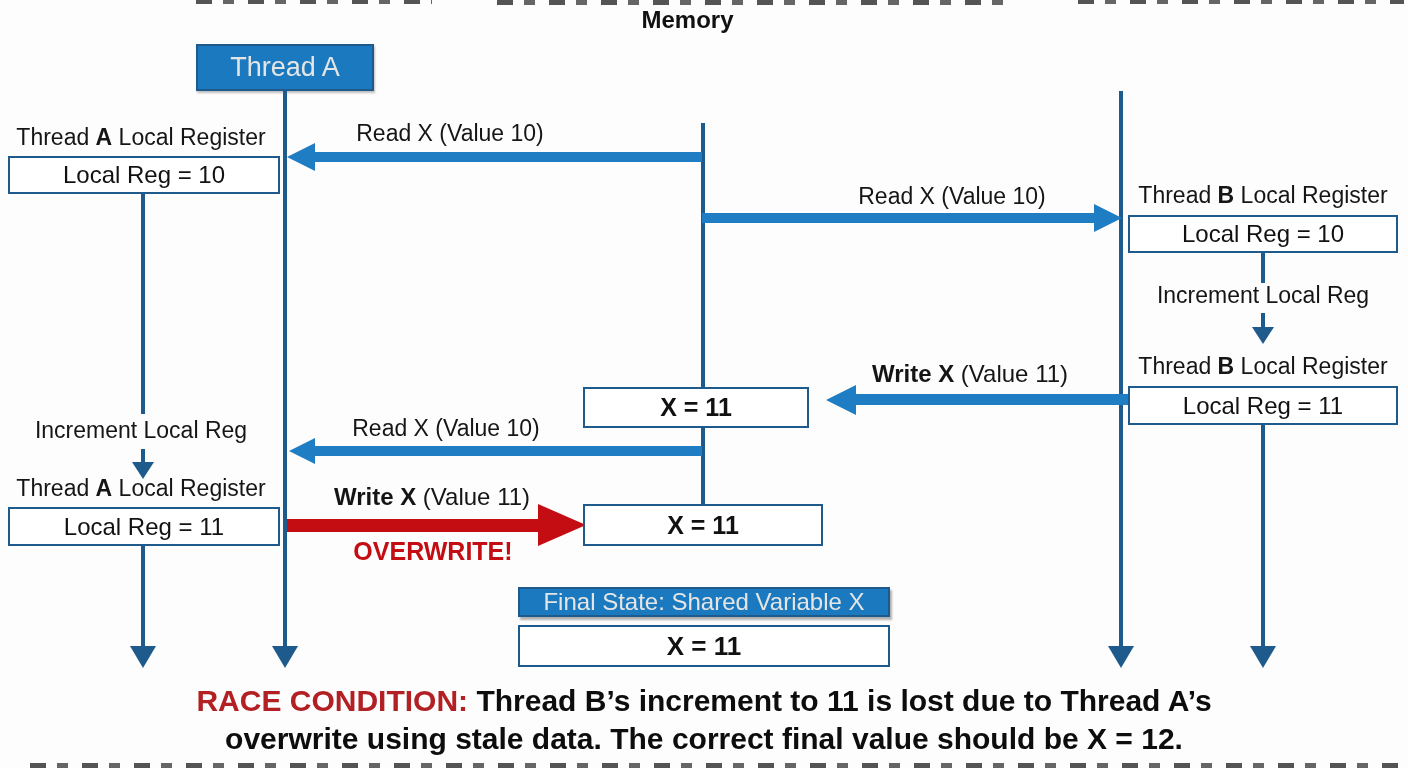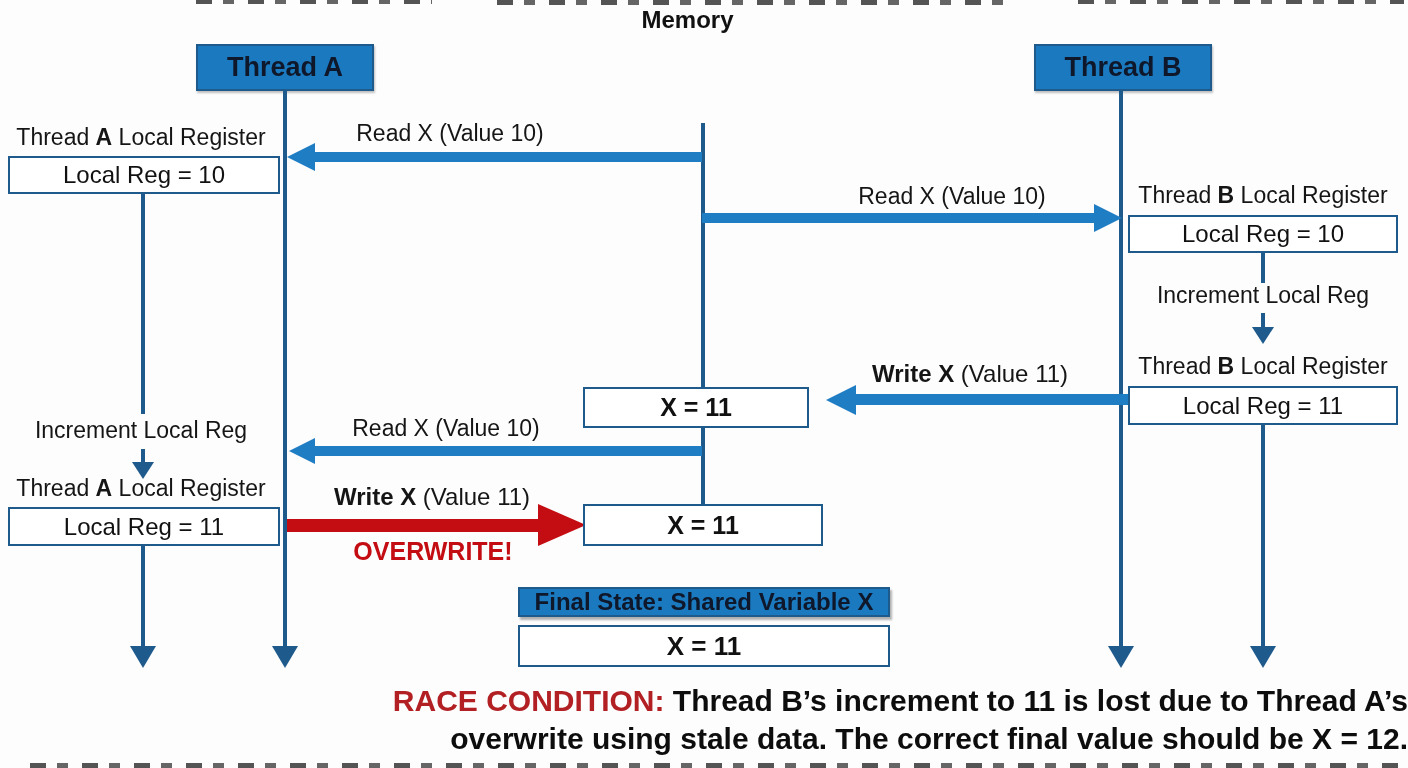--- a/index.html
+++ b/index.html
@@ -8,59 +8,58 @@
     --arrow-blue:#1F7DC4;
     --alert-red:#C40D12;
     --caption-red:#B22024;
   }
   *{box-sizing:border-box;margin:0;padding:0}
   html,body{background:#fff}
   body{font-family:"Liberation Sans","DejaVu Sans",sans-serif;color:#111}
   .stage{position:relative;width:1408px;height:768px;background:#fdfdfd;overflow:hidden}
   .abs{position:absolute}
   .hdrbox{position:absolute;background:var(--primary-blue);border:2px solid var(--border-navy);
-          color:#0f172a;font-weight:bold;display:flex;align-items:center;justify-content:center;
+          color:#e5e5e5;font-weight:normal;display:flex;align-items:center;justify-content:center;
           box-shadow:1px 2px 2px rgba(0,0,0,.25)}
   .valbox{position:absolute;background:#fff;border:2px solid var(--border-navy);color:#111;
           font-weight:bold;display:flex;align-items:center;justify-content:center}
   .lbl{position:absolute;color:#151515;text-align:center;white-space:nowrap;font-size:23px}
   .vline{position:absolute;width:4px;background:var(--border-navy)}
   .vhead{position:absolute;width:0;height:0;border-left:13px solid transparent;
          border-right:13px solid transparent;border-top:22px solid var(--border-navy)}
   .vhead-sm{position:absolute;width:0;height:0;border-left:11px solid transparent;
          border-right:11px solid transparent;border-top:17px solid var(--border-navy)}
   .bshaft{position:absolute;height:10px;background:var(--arrow-blue)}
   .bhead-l{position:absolute;width:0;height:0;border-top:14px solid transparent;
            border-bottom:14px solid transparent;border-right:28px solid var(--arrow-blue)}
   .bhead-r{position:absolute;width:0;height:0;border-top:14px solid transparent;
            border-bottom:14px solid transparent;border-left:28px solid var(--arrow-blue)}
   .rshaft{position:absolute;height:13px;background:var(--alert-red)}
   .rhead-r{position:absolute;width:0;height:0;border-top:21px solid transparent;
            border-bottom:21px solid transparent;border-left:48px solid var(--alert-red)}
   .artifact{position:absolute;opacity:.75;
     background:repeating-linear-gradient(90deg,#1c1c1c 0 16px,transparent 16px 27px,#333 27px 38px,transparent 38px 52px)}
-  .caption{position:absolute;left:0;top:682px;width:1408px;text-align:right;
+  .caption{position:absolute;left:0;top:682px;width:1408px;text-align:center;
            font-weight:bold;font-size:30px;line-height:38px;color:#0d0d0d}
   .caption .red{color:var(--caption-red)}
   .warn{position:absolute;color:var(--alert-red);font-weight:bold;font-size:25px;text-align:center;white-space:nowrap}
 </style>
 </head>
 <body>
 
 <div class="stage">
 
   <div class="artifact" style="left:196px;top:0;width:236px;height:4px"></div>
   <div class="artifact" style="left:497px;top:0;width:512px;height:5px"></div>
   <div class="artifact" style="left:1078px;top:0;width:326px;height:4px"></div>
   <div class="artifact" style="left:30px;top:763px;width:1370px;height:5px"></div>
 
   <div class="abs" style="left:565px;top:6px;width:245px;text-align:center;font-size:24px;font-weight:bold">Memory</div>
 
   <div class="hdrbox" style="left:196px;top:44px;width:178px;height:47px;font-size:27px">Thread A</div>
-  <div class="hdrbox" style="left:1034px;top:44px;width:178px;height:47px;font-size:27px">Thread B</div>
 
 
   <div class="vline" style="left:283px;top:91px;height:556px"></div>
   <div class="vhead" style="left:272px;top:646px"></div>
   <div class="vline" style="left:1119px;top:91px;height:556px"></div>
   <div class="vhead" style="left:1108px;top:646px"></div>
   <div class="vline" style="left:701px;top:123px;height:266px"></div>
   <div class="vline" style="left:701px;top:427px;height:80px"></div>
 
   <div class="lbl" style="left:2px;top:124px;width:278px"><span>Thread </span><b>A</b><span> Local Register</span></div>

